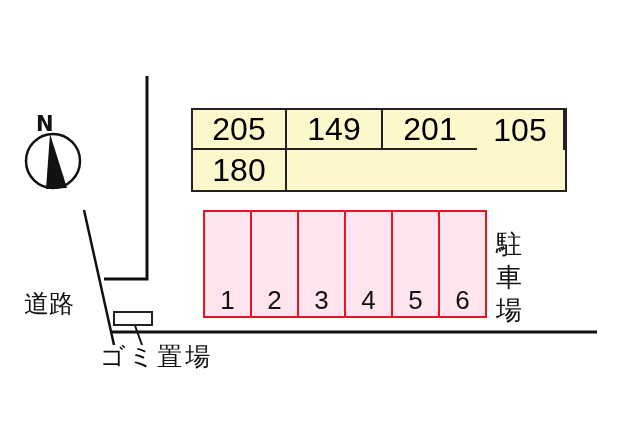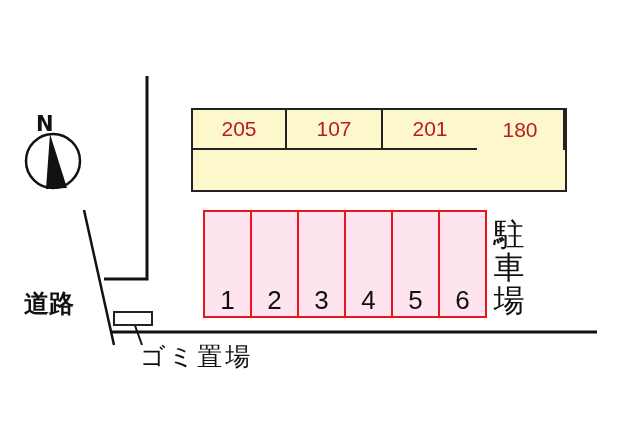--- a/index.html
+++ b/index.html
@@ -1,29 +1,29 @@
 <!DOCTYPE html>
 <html><head>
 <meta charset="utf-8">
 <style>
   html, body { margin:0; padding:0; background:#ffffff; }
   body { width:640px; height:427px; position:relative; overflow:hidden; font-family:"Liberation Sans", sans-serif; }
   svg.lines { position:absolute; left:0; top:0; }
   .units { position:absolute; left:191px; top:108px; width:376px; height:84px; border:2px solid #222; background:#fdf8cc; box-sizing:border-box; display:grid; grid-template-columns:94px 96px 94px 1fr; grid-template-rows:1fr 1fr; }
-  .unit { border-right:2px solid #222; display:flex; align-items:center; justify-content:center; font-size:21px; color:#b91c1c; }
+  .unit { border-right:2px solid #222; display:flex; align-items:center; justify-content:center; font-size:32px; color:#000000; }
   .unit.last { border-right:none; }
   .unit.top { border-bottom:2px solid #222; }
   .parking { position:absolute; left:203px; top:210px; width:284px; height:108px; border:2px solid #e8141e; box-sizing:border-box; display:flex; }
   .space { flex:1; background:#fde4ee; border-right:2px solid #e8141e; position:relative; }
   .space.last { border-right:none; }
   .space span { position:absolute; bottom:0px; left:0; right:0; text-align:center; font-size:26px; color:#111; }
   .label { font-family:"DejaVu Sans", sans-serif; color:#111; }
-  .parking-label { position:absolute; left:492px; top:218px; width:34px; font-size:31px; line-height:33px; text-align:center; }
-  .road-label { position:absolute; left:24px; top:287px; font-size:25px;font-weight:bold; }
-  .trash-label { position:absolute; left:100px; top:340px; font-size:25px; letter-spacing:3px;margin-left:40px; }
+  .parking-label { position:absolute; left:492px; top:228px; width:34px; font-size:26px; line-height:33px; text-align:center; }
+  .road-label { position:absolute; left:24px; top:287px; font-size:25px; }
+  .trash-label { position:absolute; left:100px; top:340px; font-size:25px; letter-spacing:3px; }
   .trash-box { position:absolute; left:113px; top:311px; width:40px; height:15px; border:2px solid #222; box-sizing:border-box; background:#fff; }
   .north { position:absolute; left:36px; top:112px; font-size:21px; font-weight:bold; }
 </style>
 </head>
 <body>
 
 <svg class="lines" width="640" height="427">
 
   <polyline points="147,76 147,279 104,279" fill="none" stroke="#111" stroke-width="3"></polyline>
 
@@ -36,22 +36,23 @@
   <g>
     <circle cx="53" cy="161" r="27" fill="#fff" stroke="#111" stroke-width="2.5"></circle>
     <polygon points="50,134 67,188 46,189" fill="#111"></polygon>
   </g>
 </svg>
 
 <div class="north label">N</div>
 
 <div class="units">
   <div class="unit top">205</div>
-  <div class="unit top">107</div>
+  <div class="unit top">149</div>
   <div class="unit top last">201</div>
+  <div class="unit">105</div>
   <div class="unit">180</div>
 </div>
 
 <div class="parking">
   <div class="space">
       <span>1</span>
     </div>
   <div class="space">
       <span>2</span>
     </div>

